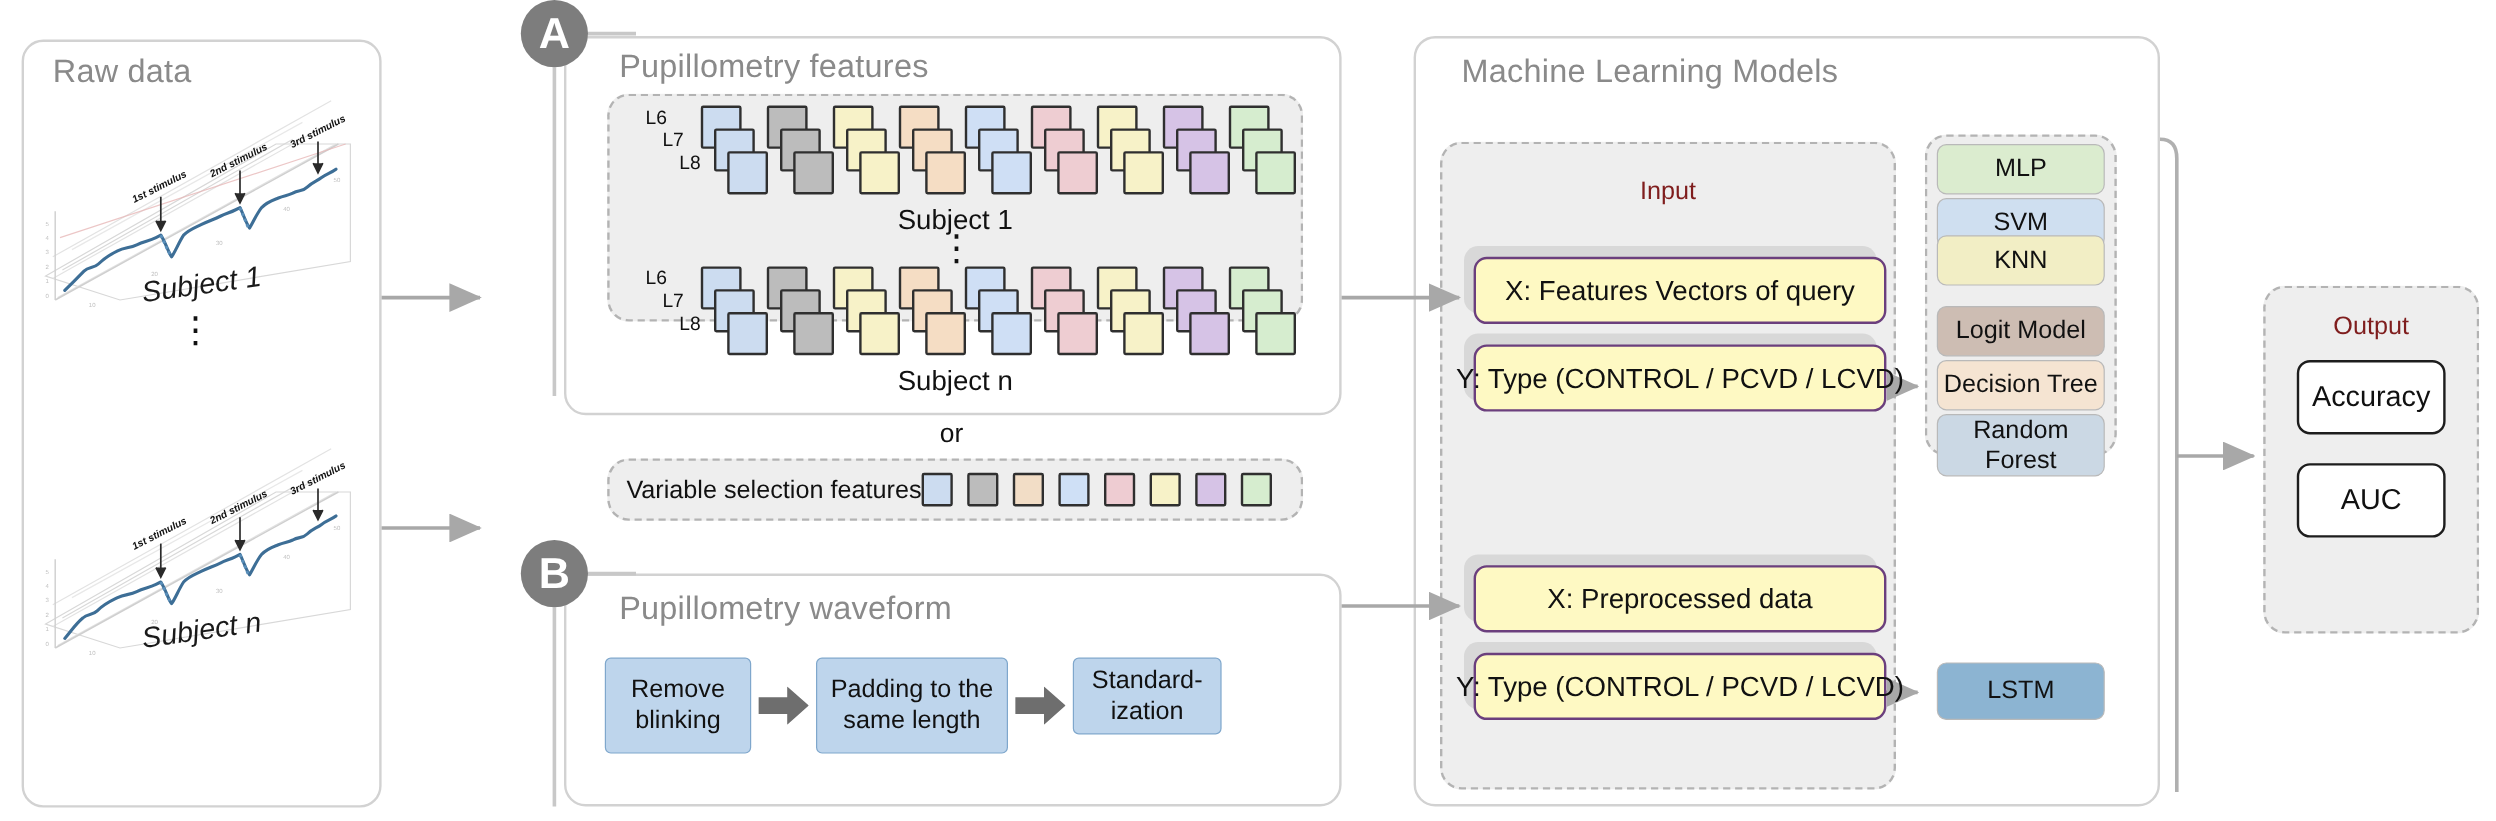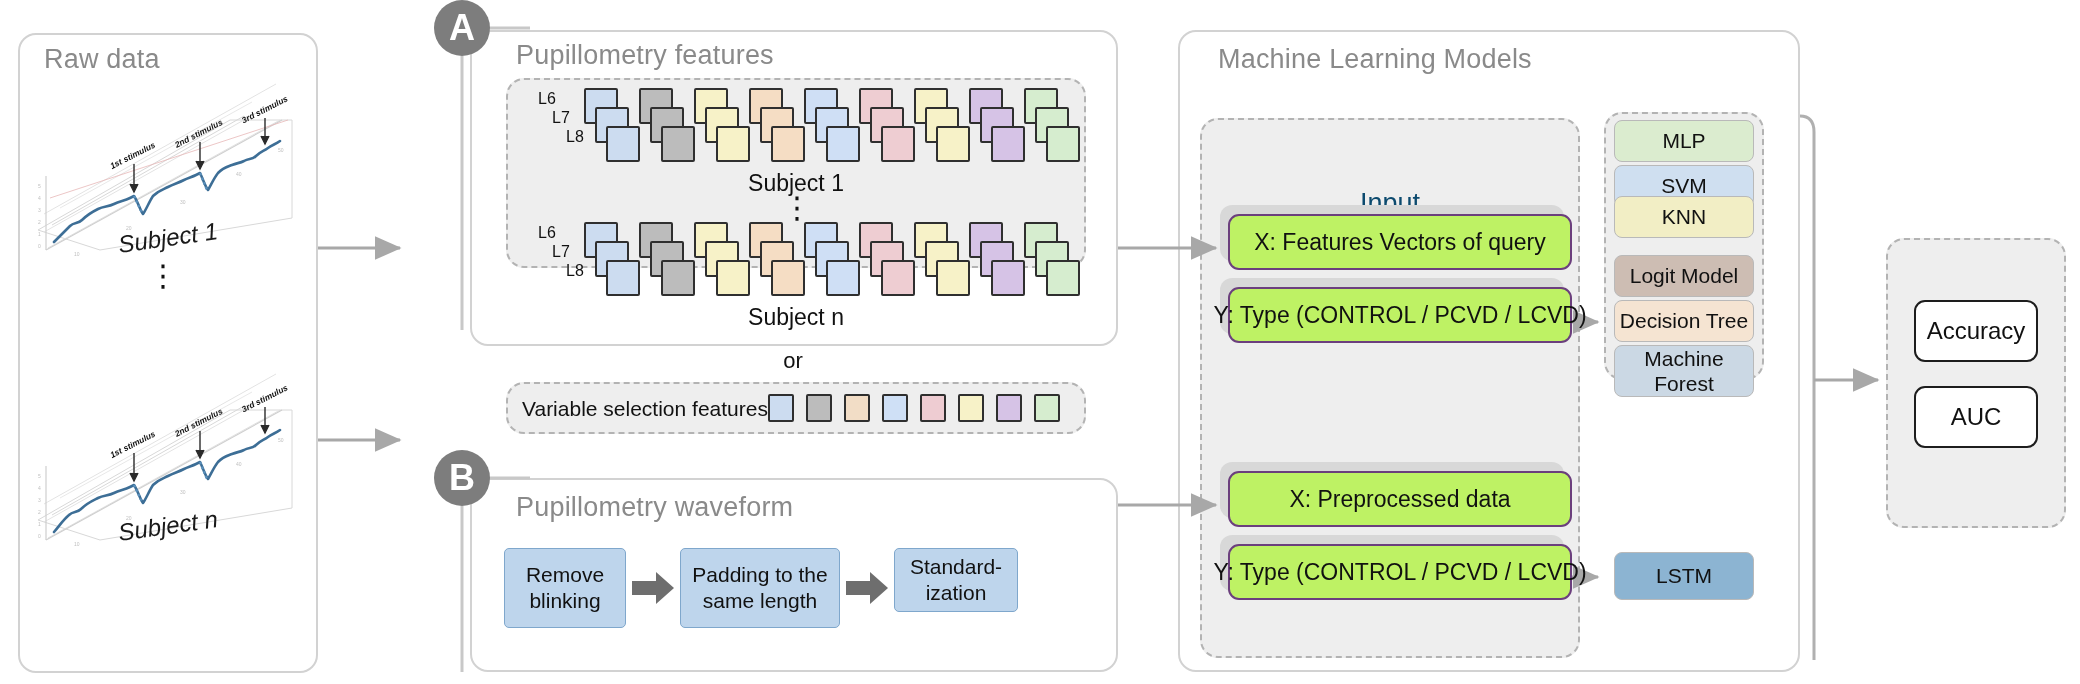--- a/index.html
+++ b/index.html
@@ -130,44 +130,43 @@
     font-size: 21px;
     color: #111;
     line-height: 1.25;
     padding: 4px;
   }
   .fatarrow { position: absolute; }
 
   
   .inputbox {
     position: absolute;
-    background: #bef264;
+    background: #fef9c3;
     border: 2px solid #6b3f7d;
     border-radius: 11px;
     display: flex;
     align-items: center;
     justify-content: center;
     font-size: 23px;
     color: #111;
     white-space: nowrap;
     z-index: 5;
   }
   .inputshadow {
     position: absolute;
     background: #d8d8d8;
     border-radius: 12px;
     z-index: 3;
   }
   .blocktitle {
     position: absolute;
-    font-size: 27px;
-    color: #0c4a6e;
+    font-size: 21px;
+    color: #7f1d1d;
     text-align: center;
     white-space: nowrap;
-    margin-top: 40px;
   }
 
   
   .modelchip {
     position: absolute;
     border: 1px solid #b9b9b9;
     border-radius: 8px;
     display: flex;
     align-items: center;
     justify-content: center;
@@ -555,21 +554,21 @@
     <span>KNN</span>
   </div>
   <div class="modelchip" style="left:1614px; top:255px; width:140px; height:42px; background:#cdbdb3;">
     <span>Logit Model</span>
   </div>
   <div class="modelchip" style="left:1614px; top:300px; width:140px; height:42px; background:#f5e4d2;">
     <span>Decision Tree</span>
   </div>
   <div class="modelchip" style="left:1614px; top:345px; width:140px; height:52px; background:#cbd8e4;">
     <span style="display:block;">
-      <span>Machine</span><br>
+      <span>Random</span><br>
       <span>Forest</span>
     </span>
   </div>
 
   <div class="modelchip" style="left:1614px; top:552px; width:140px; height:48px; background:#8cb4d2;">
     <span>LSTM</span>
   </div>
 
   <div class="dashgroup" style="left:1886px; top:238px; width:180px; height:290px;"></div>
   <div class="blocktitle" style="left:1886px; top:260px; width:180px;">Output</div>

